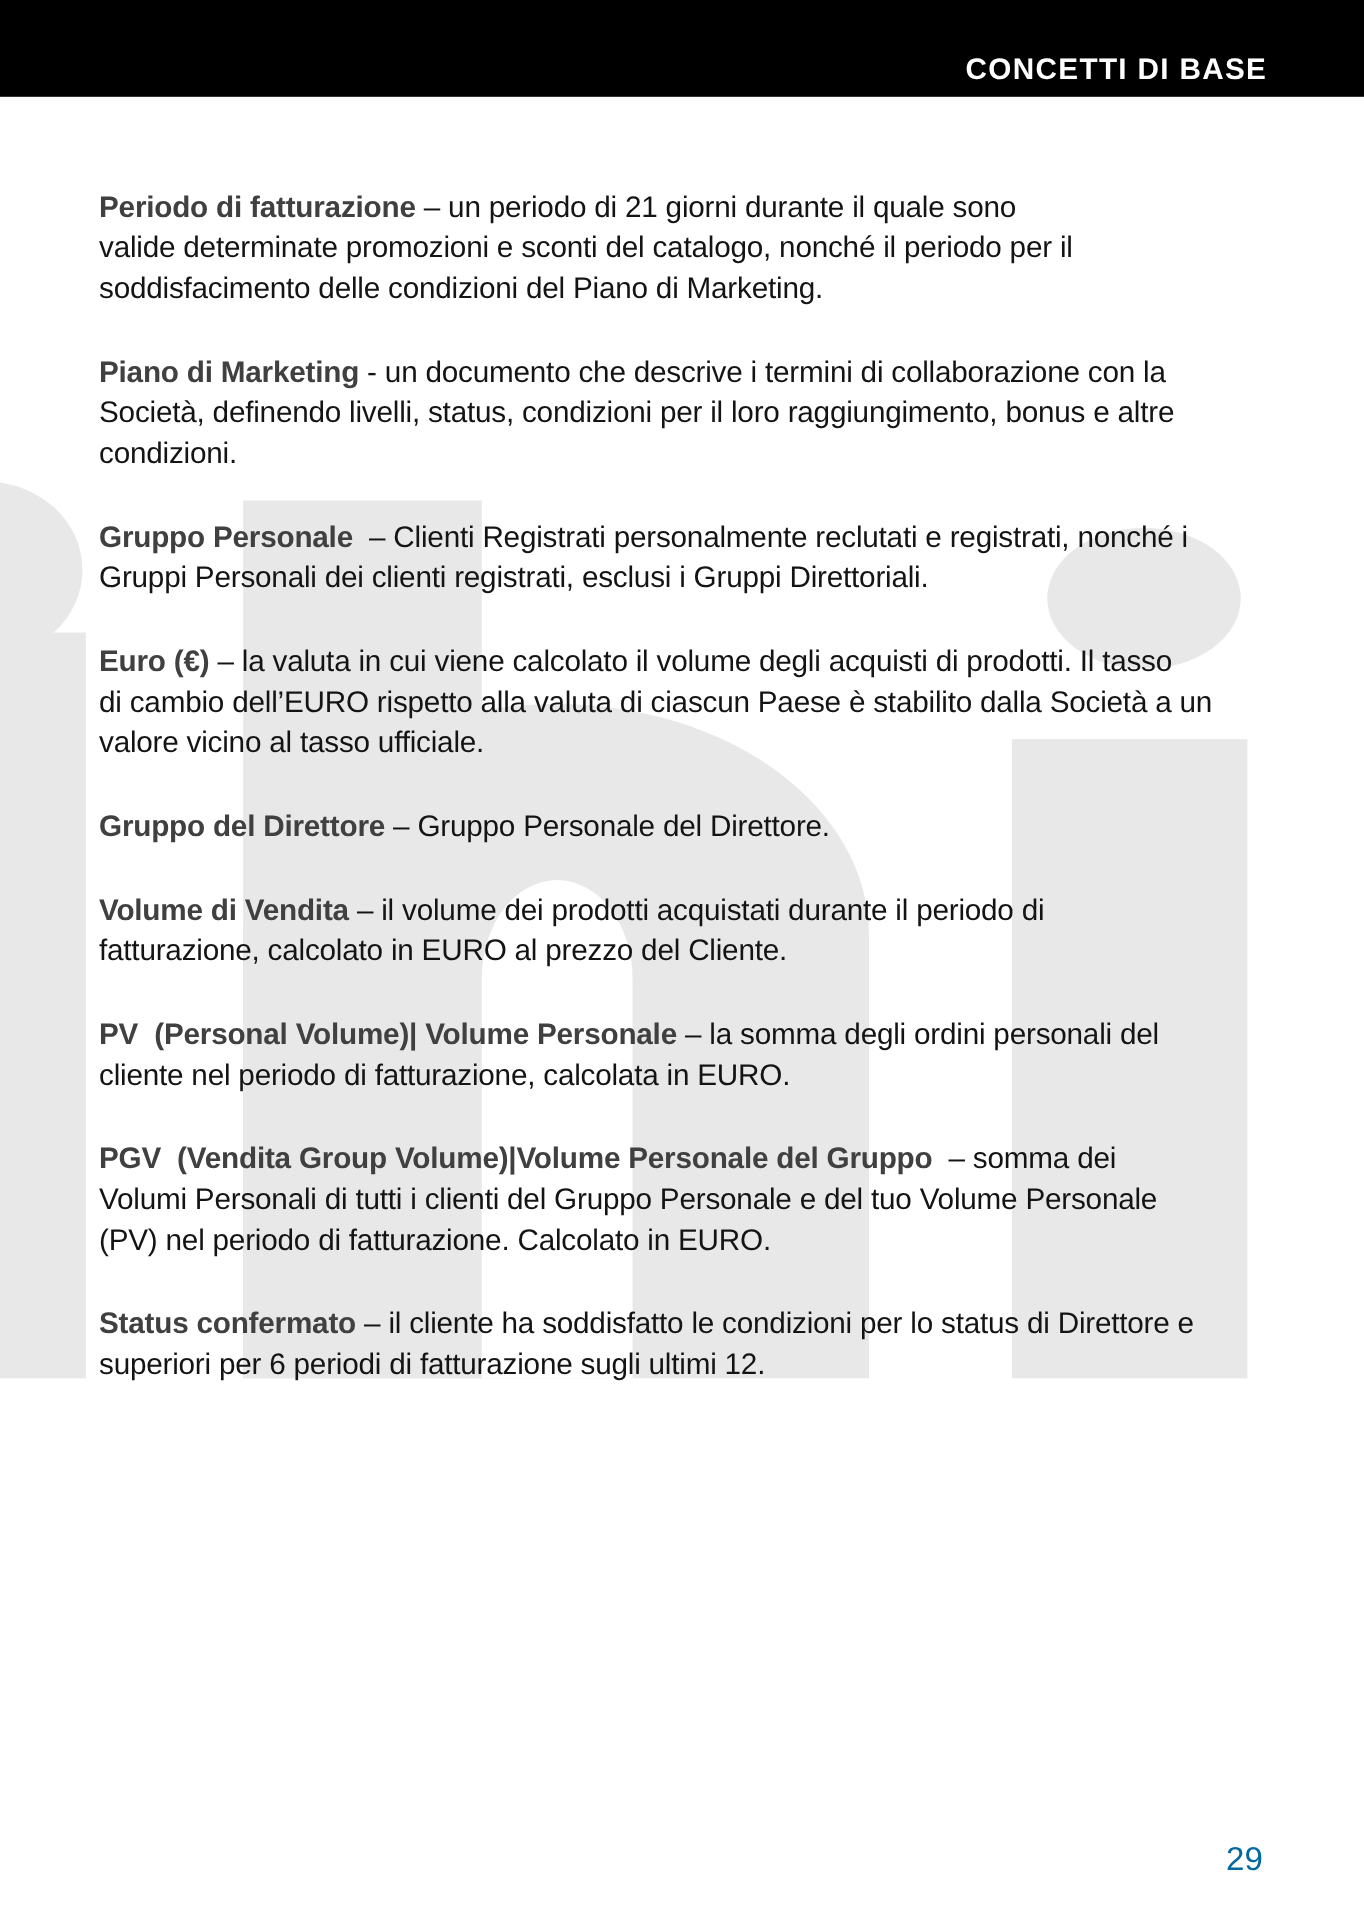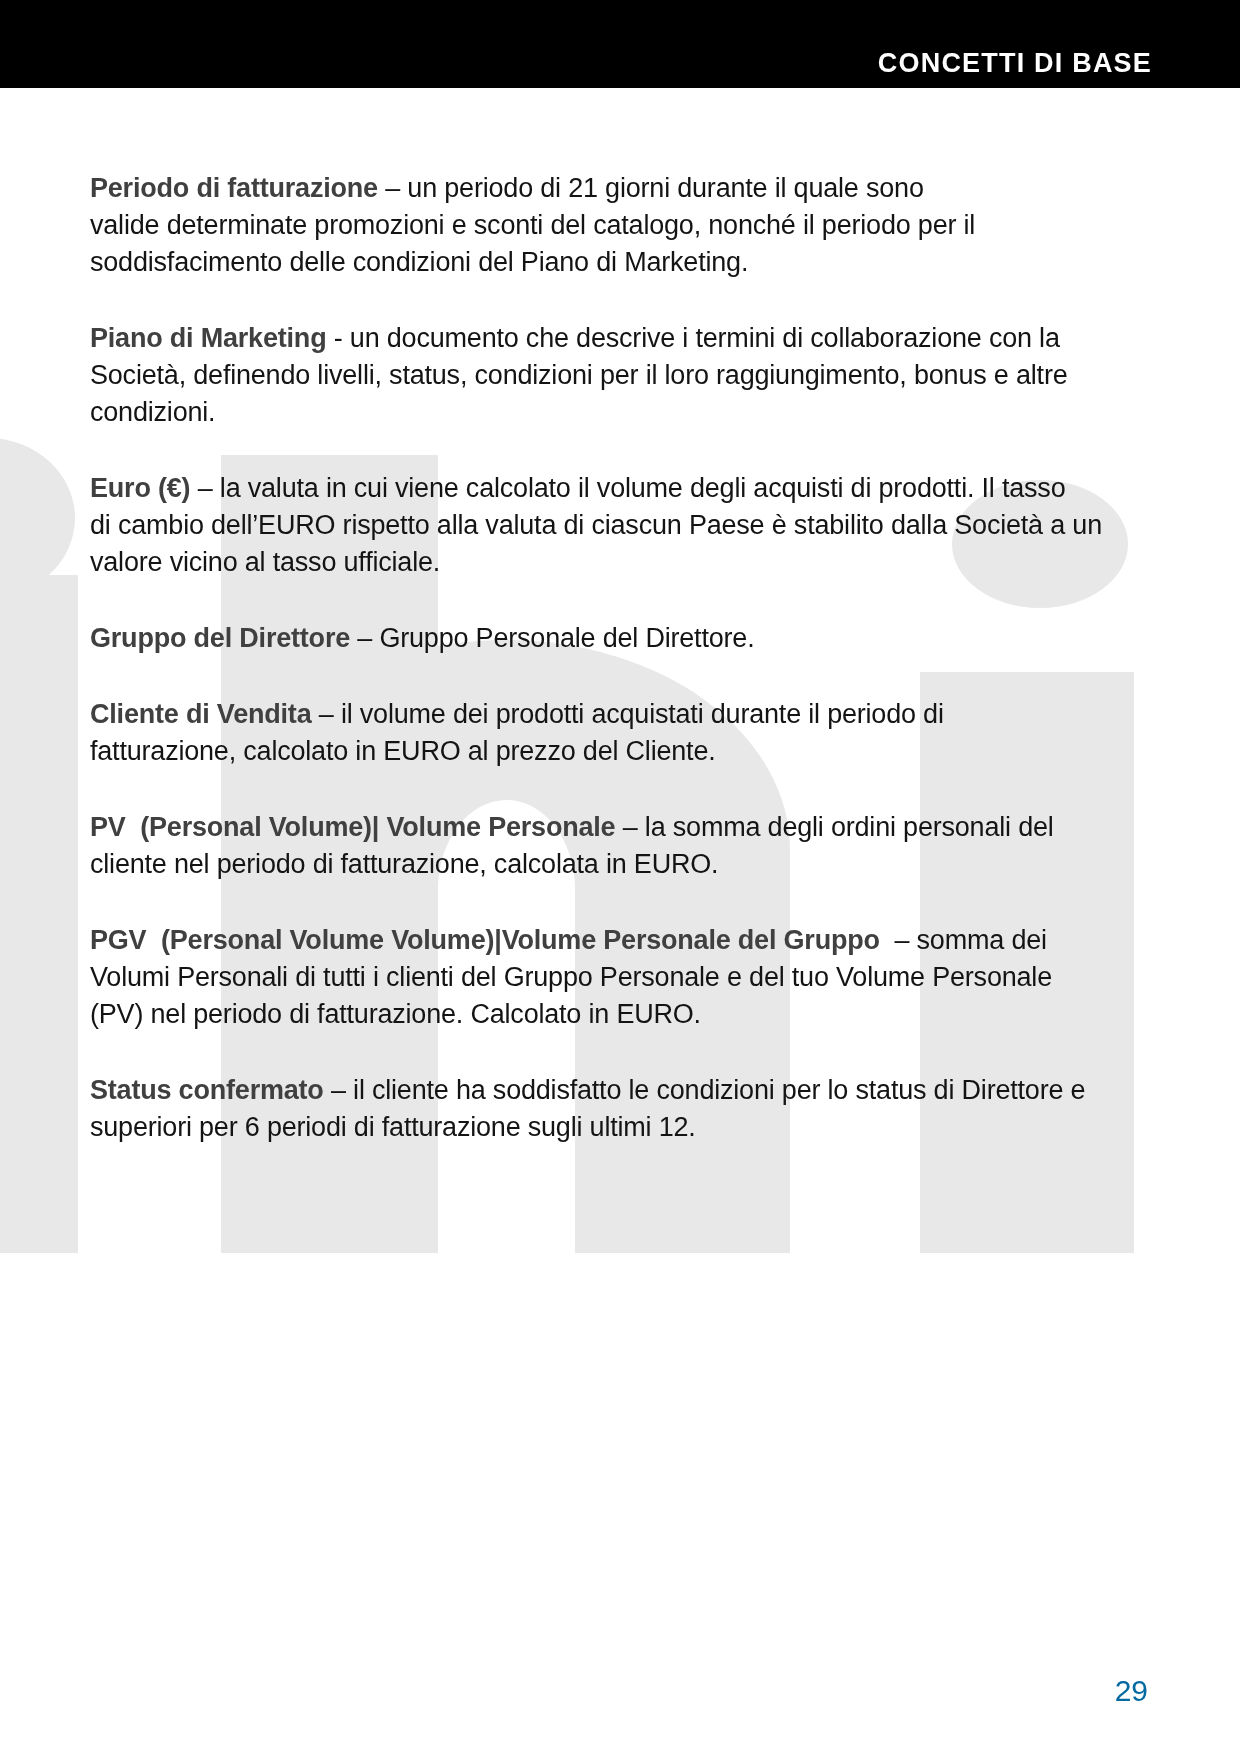--- a/index.html
+++ b/index.html
@@ -79,34 +79,36 @@
   <div class="content">
 
     <p class="def"><span class="term">Periodo di fatturazione</span><span class="sep"> – </span><span>un periodo di 21 giorni durante il quale sono
 valide determinate promozioni e sconti del catalogo, nonché il periodo per il
 soddisfacimento delle condizioni del Piano di Marketing.</span></p>
 
     <p class="def"><span class="term">Piano di Marketing</span><span class="sep"> - </span><span>un documento che descrive i termini di collaborazione con la
 Società, definendo livelli, status, condizioni per il loro raggiungimento, bonus e altre
 condizioni.</span></p>
 
+    <p class="def"><span class="term">Gruppo Personale</span><span class="sep">  – </span><span>Clienti Registrati personalmente reclutati e registrati, nonché i
+Gruppi Personali dei clienti registrati, esclusi i Gruppi Direttoriali.</span></p>
 
     <p class="def"><span class="term">Euro (€)</span><span class="sep"> – </span><span>la valuta in cui viene calcolato il volume degli acquisti di prodotti. Il tasso
 di cambio dell’EURO rispetto alla valuta di ciascun Paese è stabilito dalla Società a un
 valore vicino al tasso ufficiale.</span></p>
 
     <p class="def"><span class="term">Gruppo del Direttore</span><span class="sep"> – </span><span>Gruppo Personale del Direttore.</span></p>
 
-    <p class="def"><span class="term">Cliente di Vendita</span><span class="sep"> – </span><span>il volume dei prodotti acquistati durante il periodo di
+    <p class="def"><span class="term">Volume di Vendita</span><span class="sep"> – </span><span>il volume dei prodotti acquistati durante il periodo di
 fatturazione, calcolato in EURO al prezzo del Cliente.</span></p>
 
     <p class="def"><span class="term">PV  (Personal Volume)| Volume Personale</span><span class="sep"> – </span><span>la somma degli ordini personali del
 cliente nel periodo di fatturazione, calcolata in EURO.</span></p>
 
-    <p class="def"><span class="term">PGV  (Personal Volume Volume)|Volume Personale del Gruppo</span><span class="sep">  – </span><span>somma dei
+    <p class="def"><span class="term">PGV  (Vendita Group Volume)|Volume Personale del Gruppo</span><span class="sep">  – </span><span>somma dei
 Volumi Personali di tutti i clienti del Gruppo Personale e del tuo Volume Personale
 (PV) nel periodo di fatturazione. Calcolato in EURO.</span></p>
 
 
 
     <p class="def"><span class="term">Status confermato</span><span class="sep"> – </span><span>il cliente ha soddisfatto le condizioni per lo status di Direttore e
 superiori per 6 periodi di fatturazione sugli ultimi 12.</span></p>
 
 
   </div>

